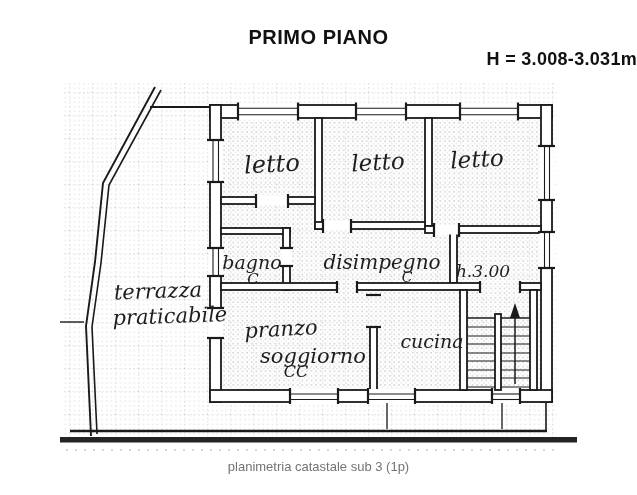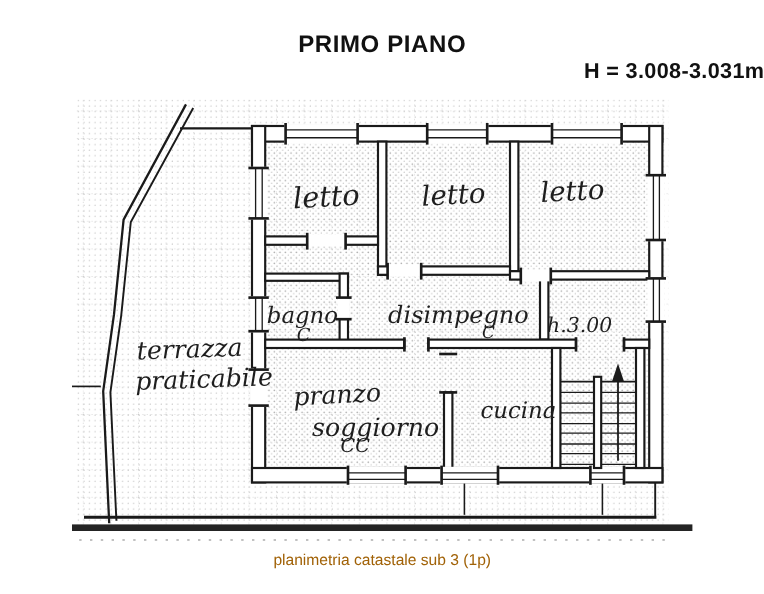--- a/index.html
+++ b/index.html
@@ -3,21 +3,21 @@
 <meta charset="utf-8">
 <style>
   html,body{margin:0;padding:0;background:#fff;}
   .page{position:relative;width:637px;height:495px;background:#ffffff;overflow:hidden;
         font-family:"Liberation Sans",sans-serif;color:#111;}
   .title-line1{position:absolute;top:26px;left:0;width:100%;text-align:center;
         font-size:20px;font-weight:bold;letter-spacing:.5px;}
   .title-line2{position:absolute;top:49px;left:0;width:100%;text-align:right;
         font-size:18px;font-weight:bold;letter-spacing:.3px;}
   .caption{position:absolute;top:459px;left:0;width:100%;text-align:center;
-        font-size:13px;color:#a16207;}
+        font-size:13px;color:#737373;}
   svg{position:absolute;left:0;top:0;}
   .wall{fill:#ffffff;stroke:#1a1a1a;stroke-width:1.8;}
   .ln{stroke:#1a1a1a;fill:none;}
   .thin{stroke-width:1.1;}
   .tick{stroke:#1a1a1a;stroke-width:2.2;}
   .cover{fill:#ffffff;stroke:none;}
   .lbl{font-family:"DejaVu Serif","Liberation Serif",serif;font-style:italic;
        fill:#1e1e1e;text-anchor:middle;}
 </style>
 </head>

